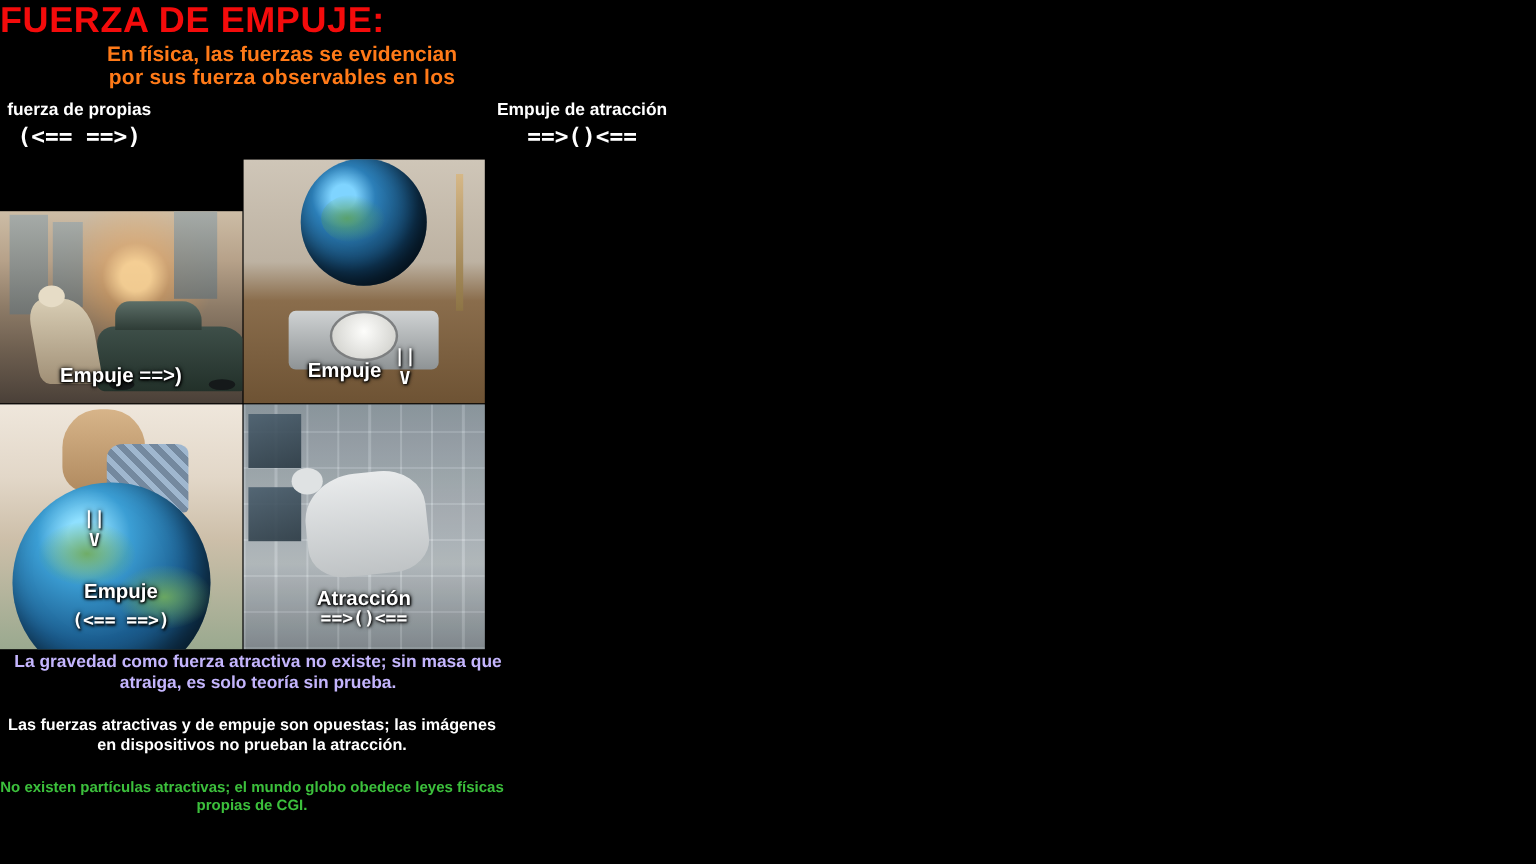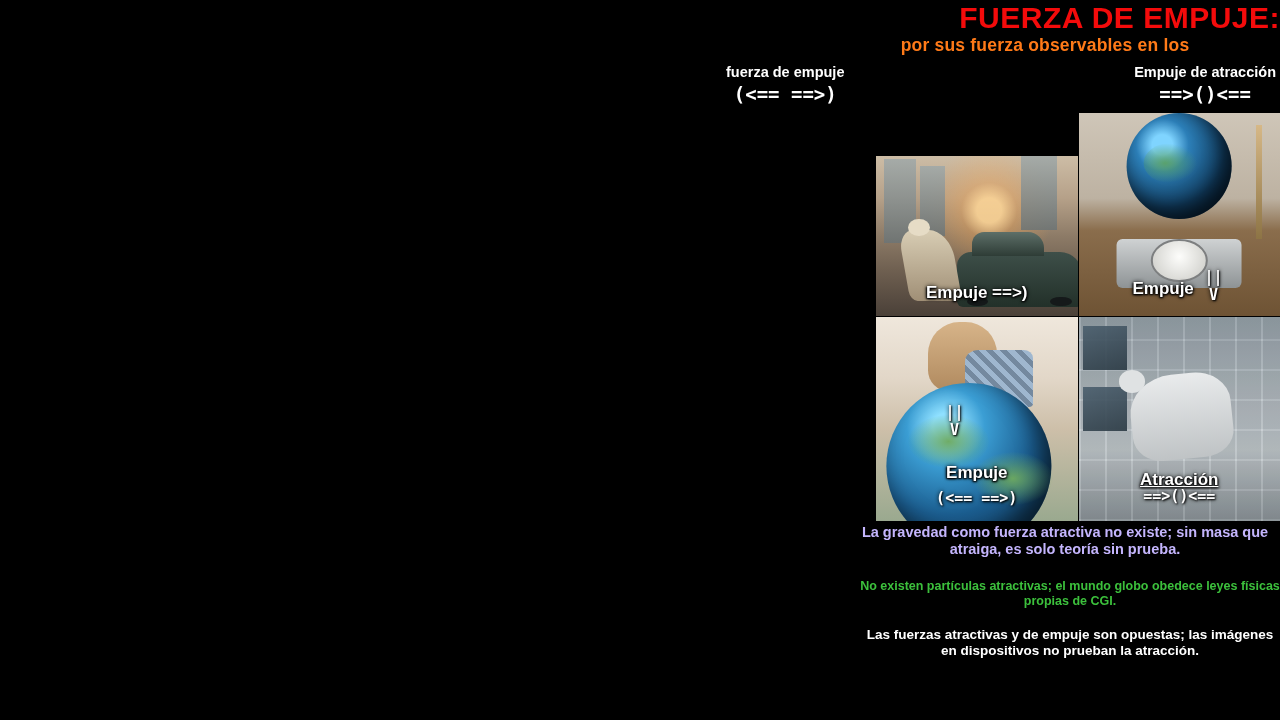--- a/index.html
+++ b/index.html
@@ -21,21 +21,21 @@
     background: #000000;
   }
   .content {
     position: absolute;
     left: 0;
     top: 0;
     width: 1280px;
     height: 720px;
     display: flex;
     flex-direction: column;
-    align-items: flex-end;
+    align-items: flex-start;
   }
 
   
   .title-main {
     margin-top: 2px;
     font-size: 30px;
     font-weight: bold;
     color: #f40b0b;
     letter-spacing: 0.5px;
     text-align: center;
@@ -341,26 +341,27 @@
 </style>
 </head>
 <body>
 
 <div class="stage">
   <div class="content">
 
     <div class="title-main">FUERZA DE EMPUJE:</div>
 
     <div class="subtitle">
+      <span class="l1">En física, las fuerzas  se evidencian</span>
       <span class="l2">por sus fuerza observables en los</span>
     </div>
 
     <div class="label-row">
       <div class="label-block label-left">
-        <span class="cap">fuerza de empuje</span>
+        <span class="cap">fuerza de propias</span>
         <span class="sym">(&lt;== ==&gt;)</span>
       </div>
       <div class="label-block label-right">
         <span class="cap">Empuje de atracción</span>
         <span class="sym">==&gt;()&lt;==</span>
       </div>
     </div>
 
     <div class="grid">
 
@@ -398,36 +399,36 @@
         <div class="overlay-text" style="bottom:19%;">Empuje</div>
         <div class="overlay-sym" style="bottom:7%;">(&lt;==      ==&gt;)</div>
       </div>
 
       <div class="cell c4">
         <div class="wall"></div>
         <div class="win" style="left:2%;top:4%;width:22%;height:22%;"></div>
         <div class="win" style="left:2%;top:34%;width:22%;height:22%;"></div>
         <div class="figure"></div>
         <div class="fig-head"></div>
-        <div class="overlay-text" style="bottom:16%;text-decoration:underline;">Atracción</div>
+        <div class="overlay-text" style="bottom:16%;">Atracción</div>
         <div class="overlay-sym" style="bottom:8%;">==&gt;()&lt;==</div>
       </div>
 
     </div>
 
     <div class="caption cap-blue">
       <span>La gravedad como fuerza atractiva no existe; sin masa</span>
       <span>que atraiga, es solo teoría sin prueba.</span>
+    </div>
+
+    <div class="caption cap-white">
+      <span>Las fuerzas atractivas y de empuje son  opuestas; las</span>
+      <span>imágenes en dispositivos no prueban la atracción.</span>
     </div>
 
     <div class="caption cap-green">
       <span>No existen partículas atractivas; el mundo globo obedece</span>
       <span>leyes físicas propias de</span>
       <span>CGI.</span>
     </div>
 
-    <div class="caption cap-white">
-      <span>Las fuerzas atractivas y de empuje son  opuestas; las</span>
-      <span>imágenes en dispositivos no prueban la atracción.</span>
-    </div>
-
   </div>
 </div>
 
 </body></html>

